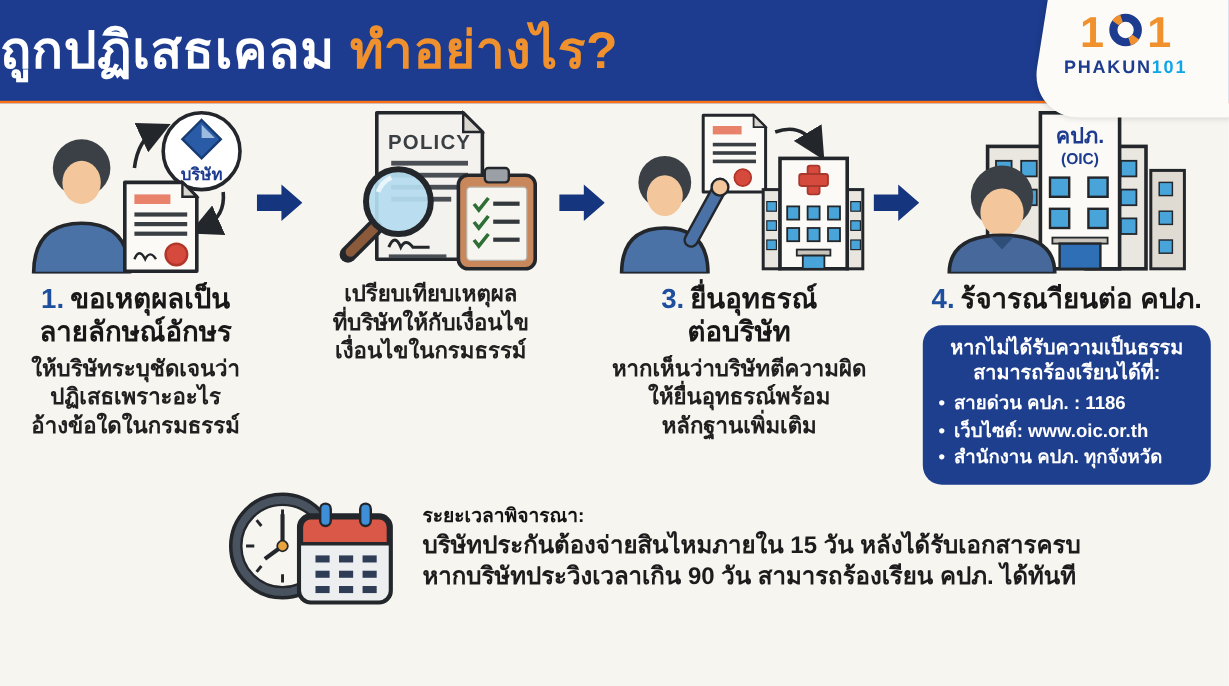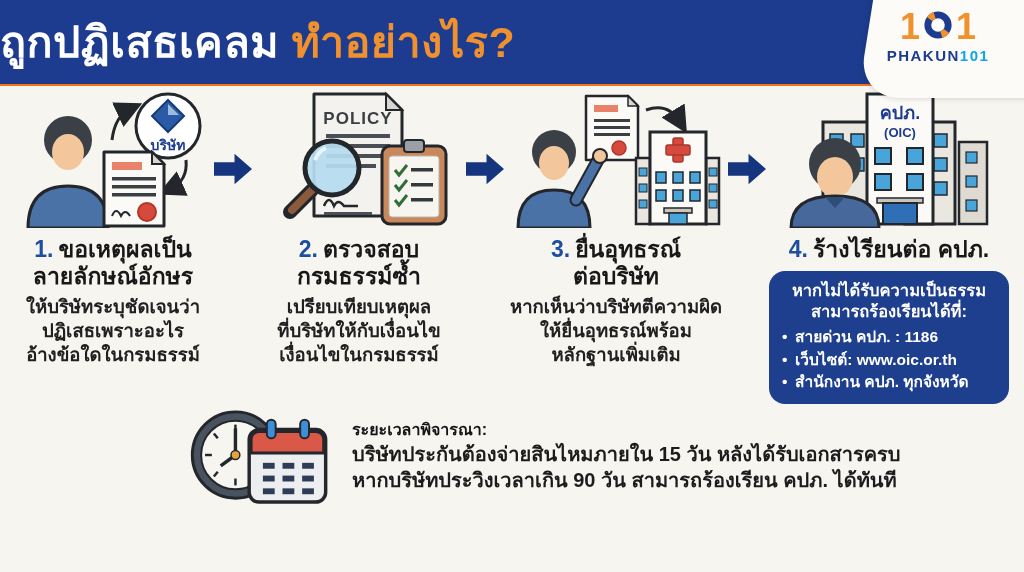--- a/index.html
+++ b/index.html
@@ -134,22 +134,20 @@
           <path d="M133,112 l4,5 l8,-10" fill="none" stroke="#2f6e35" stroke-width="3"></path>
           <rect x="149" y="80" width="22" height="3.5" fill="#33383d"></rect>
           <rect x="149" y="95" width="22" height="3.5" fill="#33383d"></rect>
           <rect x="149" y="110" width="22" height="3.5" fill="#33383d"></rect>
           <line x1="50" y1="102" x2="28" y2="124" stroke="#23272b" stroke-width="14" stroke-linecap="round"></line>
           <line x1="50" y1="102" x2="30" y2="122" stroke="#8a5a3b" stroke-width="8" stroke-linecap="round"></line>
           <circle cx="70" cy="80" r="27" fill="#b5ddef" fill-opacity="0.93" stroke="#23272b" stroke-width="5"></circle>
           <path d="M53,72 a21,21 0 0 1 11,-12" fill="none" stroke="#e8f5fb" stroke-width="4"></path>
         </svg>
       </div>
-      <div class="step-title"><span class="num">2.</span><span class="pre">ตรวจสอบ
-กรมธรรม์ซ้ำ</span></div>
       <div class="step-desc pre">เปรียบเทียบเหตุผล
 ที่บริษัทให้กับเงื่อนไข
 เงื่อนไขในกรมธรรม์</div>
     </div>
 
     <div class="arrow-cell">
       <svg width="50" height="42" viewBox="0 0 50 42">
         <polygon points="0,12 27,12 27,1 50,21 27,41 27,30 0,30" fill="#16357f"></polygon>
       </svg>
     </div>
@@ -236,21 +234,21 @@
           <rect x="92" y="86" width="16" height="16" fill="#49a5d9" stroke="#23272b" stroke-width="2"></rect>
           <rect x="124" y="86" width="16" height="16" fill="#49a5d9" stroke="#23272b" stroke-width="2"></rect>
           <rect x="94" y="110" width="46" height="5" fill="#c9c5bc" stroke="#23272b" stroke-width="1.5"></rect>
           <rect x="100" y="115" width="34" height="21" fill="#2f6fb5" stroke="#23272b" stroke-width="2"></rect>
           <circle cx="52" cy="76" r="26" fill="#3b4046"></circle>
           <ellipse cx="52" cy="89" rx="18" ry="20" fill="#f3c79b"></ellipse>
           <path d="M8,140 Q8,108 52,108 Q96,108 96,140 Z" fill="#46689a" stroke="#23272b" stroke-width="3"></path>
           <path d="M42,109 L52,120 L62,109" fill="#2e4d77"></path>
         </svg>
       </div>
-      <div class="step-title"><span class="num">4.</span><span>ร้างไรียนต่อ คปภ.</span></div>
+      <div class="step-title"><span class="num">4.</span><span>ร้จารณาียนต่อ คปภ.</span></div>
       <div class="complaint-box">
         <div class="complaint-heading pre">หากไม่ได้รับความเป็นธรรม
 สามารถร้องเรียนได้ที่:</div>
         <ul class="complaint-list">
           <li>สายด่วน คปภ. : 1186</li>
           <li>เว็บไซต์: www.oic.or.th</li>
           <li>สำนักงาน คปภ. ทุกจังหวัด</li>
         </ul>
       </div>
     </div>

